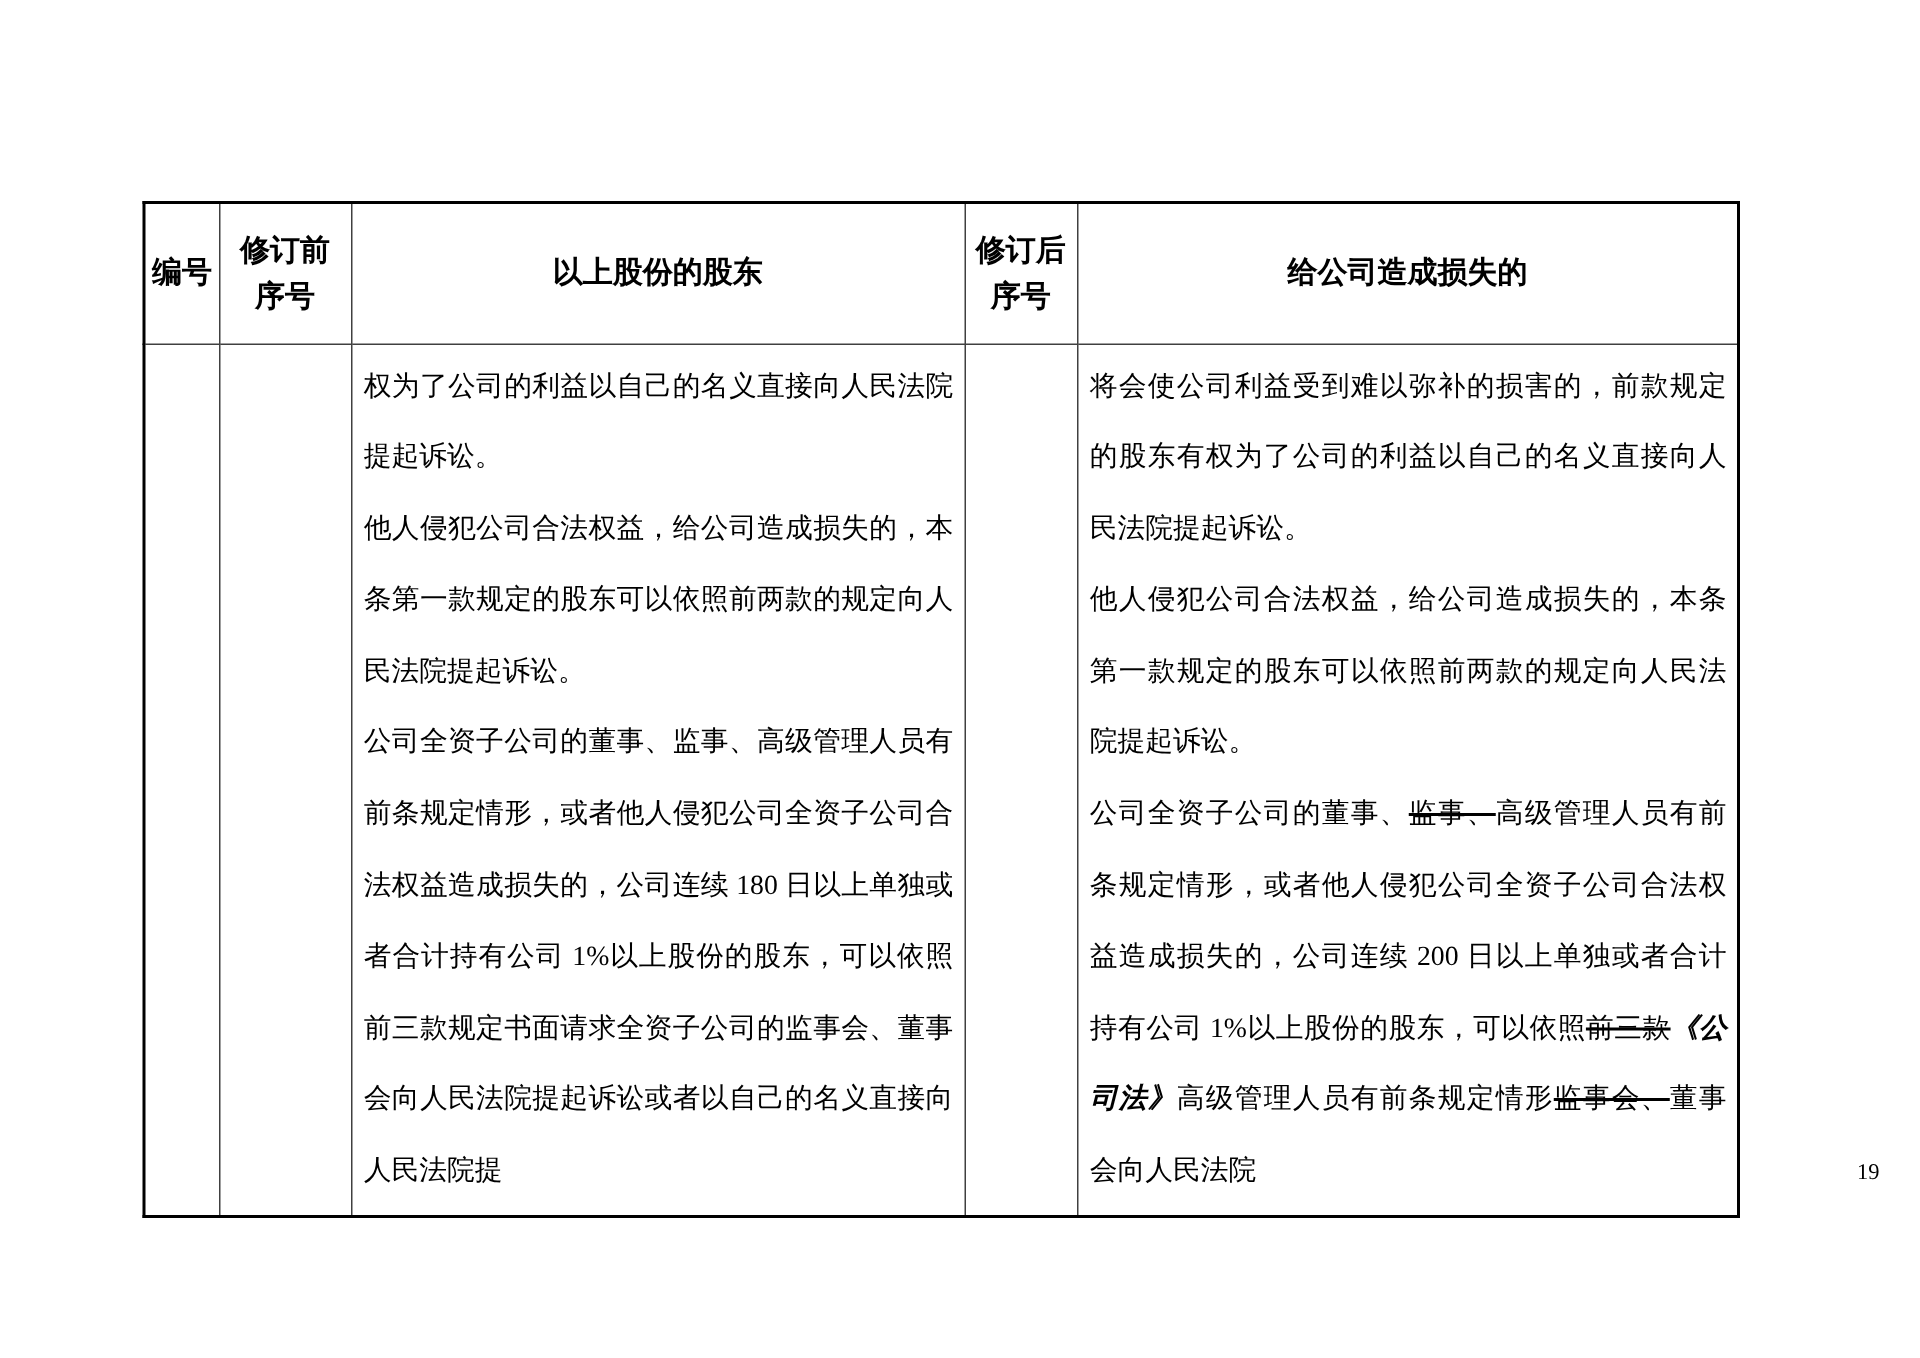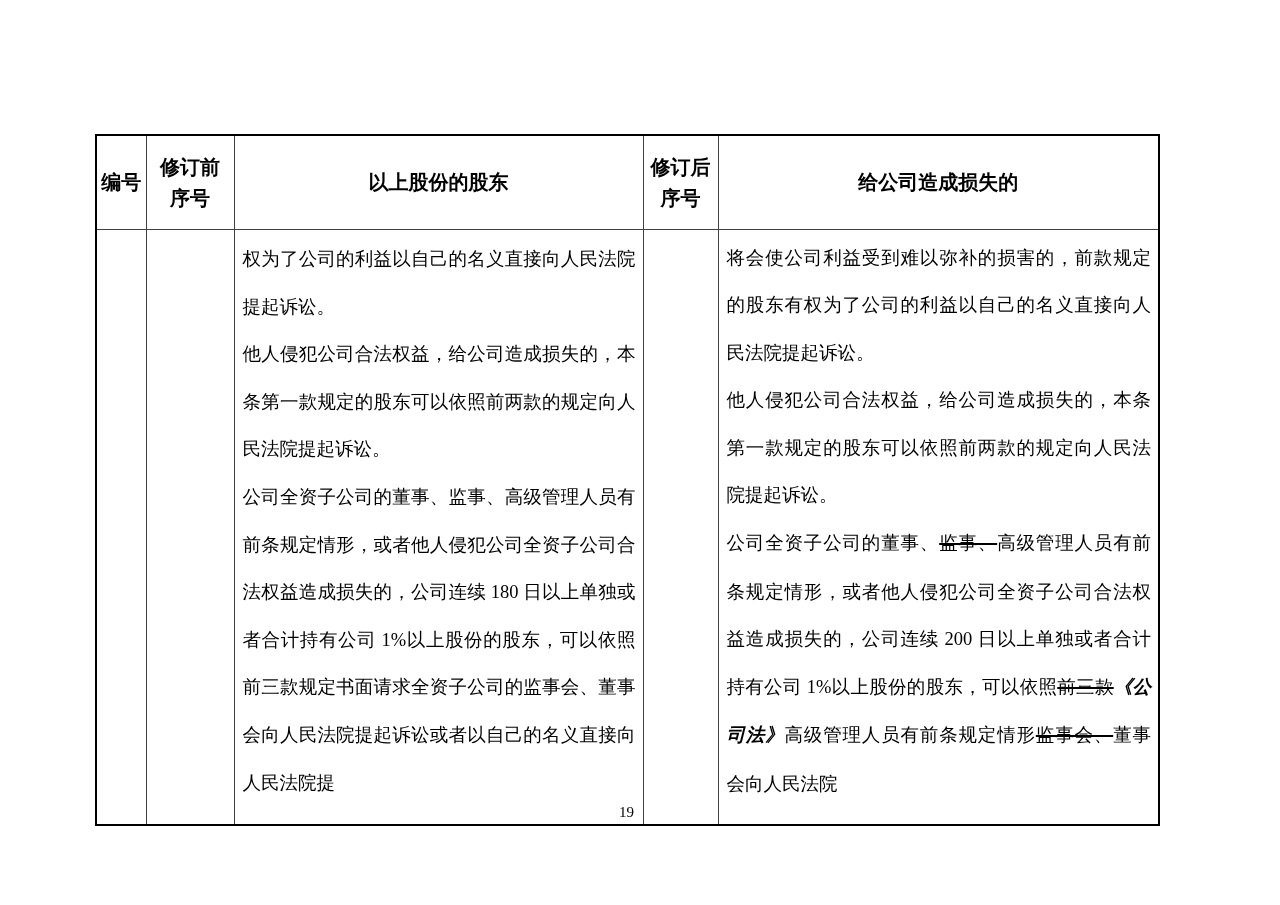--- a/index.html
+++ b/index.html
@@ -31,37 +31,37 @@
     height: 94px;
     line-height: 24px;
   }
   .two-line-header .hline { display: block; }
   .two-line-header .hline + .hline { margin-top: 7px; }
   .body-cell {
     height: 520px;
     vertical-align: top;
   }
   .content-cell {
-    padding: 5px 7px 15px 8px;
+    padding: 5px 7px 4px 8px;
   }
   .para {
     font-size: 18.5px;
     line-height: 47.6px;
     text-align: justify;
     text-justify: inter-character;
     color: #000;
   }
-  .seg.strike { text-decoration: line-through; text-decoration-thickness: 1.5px; font-family: Liberation Mono, monospace; }
+  .seg.strike { text-decoration: line-through; text-decoration-thickness: 1.5px; }
   .seg.bold-italic { font-weight: bold; font-style: italic; }
   .page-number {
     position: absolute;
-    top: 804px;
+    top: 774px;
     left: 0;
     width: 1253px;
-    text-align: center;
+    text-align: right;
     font-size: 15px;
   }
 </style>
 </head>
 <body>
 
 <table class="doc-table">
   <colgroup>
     <col style="width:50px">
     <col style="width:88px">

